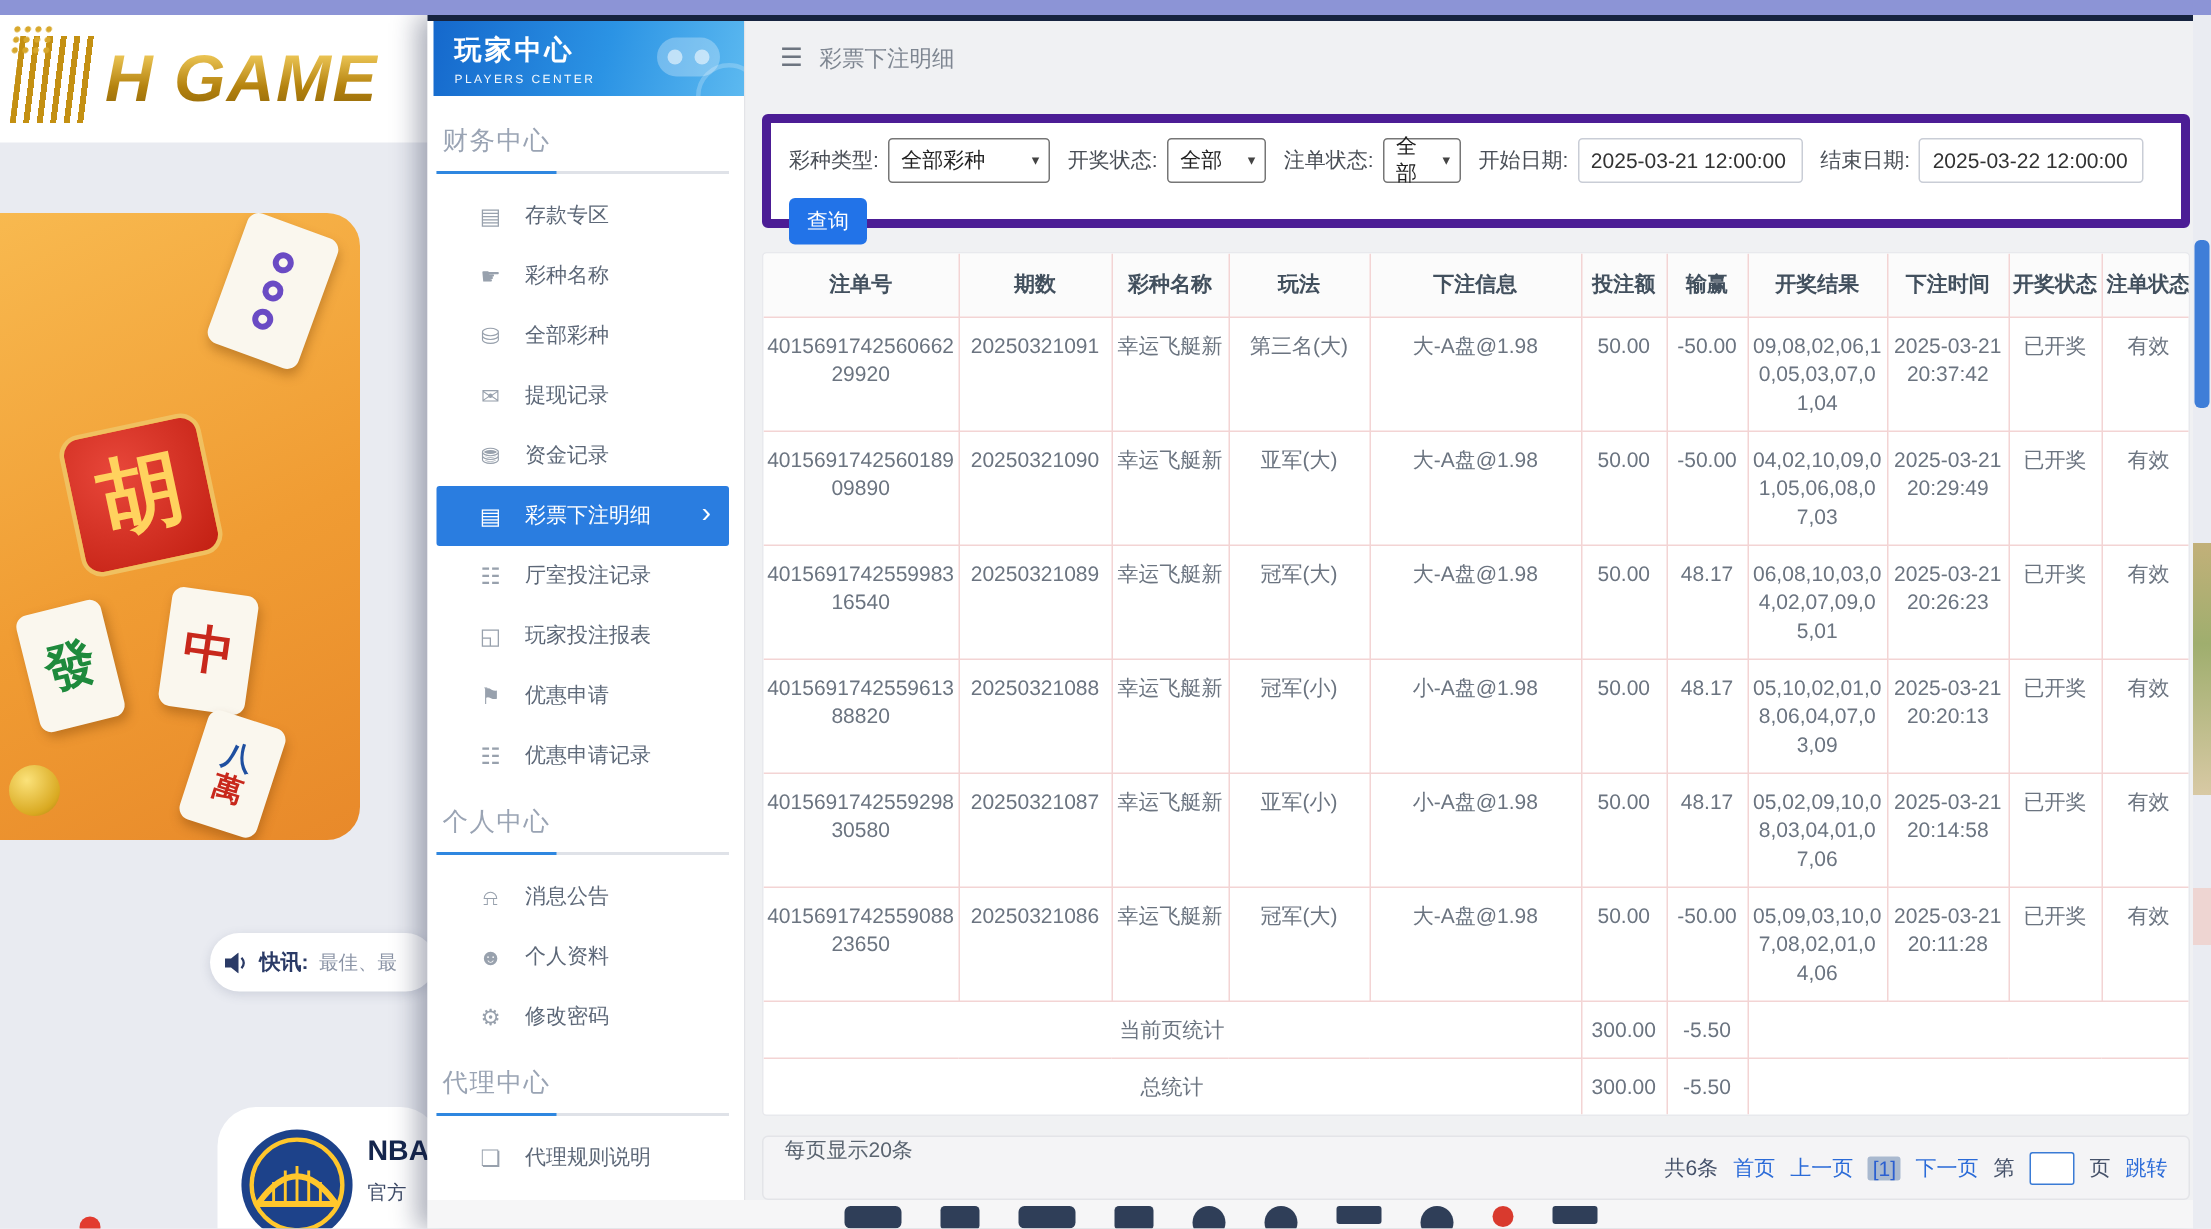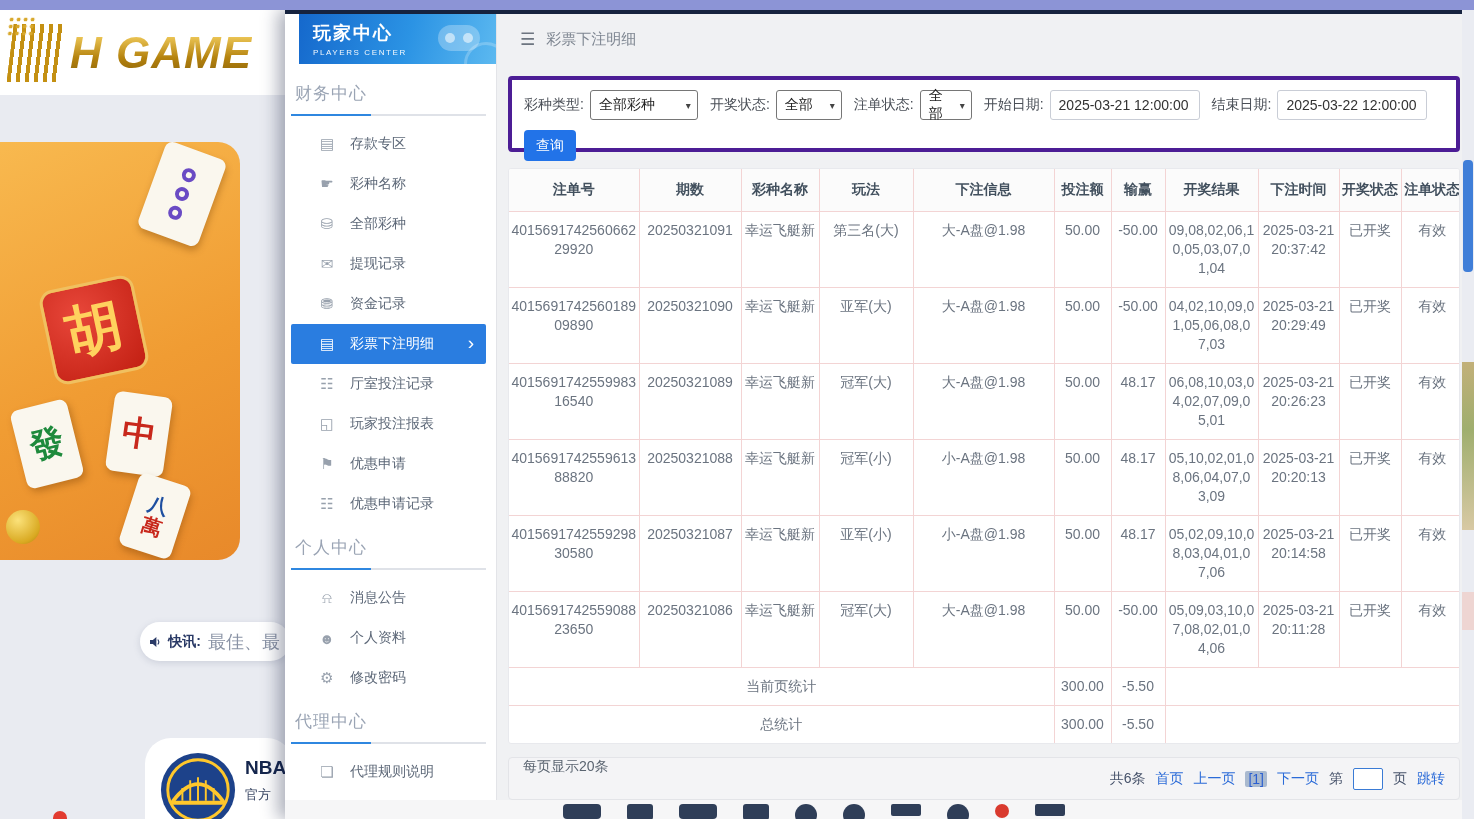--- a/index.html
+++ b/index.html
@@ -34,35 +34,35 @@
   .tile-zhong { left:110px; top:252px; width:58px; height:80px; transform:rotate(8deg); font-size:34px; font-weight:bold; color:#c8281c; }
   .tile-bawan { left:128px; top:336px; width:54px; height:76px; transform:rotate(18deg); font-size:20px; font-weight:bold; line-height:1.1; }
   .tile-bawan .ba { color:#1e4fa0; } .tile-bawan .wan { color:#c8281c; }
   .coin { position:absolute; left:6px; top:368px; width:34px; height:34px; border-radius:50%;
     background:radial-gradient(circle at 35% 30%, #fbe27a, #d9a921 70%, #a87a10); }
 
   .ticker { position:absolute; left:140px; top:612px; width:150px; height:39px; background:#fff; border-radius:20px;
     display:flex; align-items:center; padding:0 10px; gap:7px; box-shadow:0 2px 7px rgba(80,90,120,.18);
     overflow:hidden; white-space:nowrap; }
   .ticker-label { color:#2a3a66; font-weight:bold; font-size:14px;text-align:right; }
-  .ticker-text { color:#8a93a5; font-size:18px; }
+  .ticker-text { color:#8a93a5; font-size:13px; }
 
   .nba-card { position:absolute; left:145px; top:728px; width:148px; height:81px; background:#fff; border-radius:26px 26px 0 0; overflow:hidden; }
   .nba-logo { position:absolute; left:14px; top:13px; }
   .nba-title { position:absolute; left:100px; top:19px; font-size:19px; font-weight:bold; color:#15264d; }
   .nba-sub { position:absolute; left:100px; top:48px; font-size:13px; color:#3d4a66; }
   .red-dot { position:absolute; left:53px; top:801px; width:14px; height:14px; border-radius:50%; background:#e23b30; }
 
   
   .modal { position:absolute; left:285px; top:10px; width:1177px; height:809px; background:#f0f1f3;
     border-top:4px solid #16233f; box-shadow:-7px 0 16px rgba(20,30,60,.35); }
 
   
   .sidebar { position:absolute; left:0; top:0; width:212px; height:786px; background:#fff; border-right:1px solid #e3e4e8; overflow:hidden; }
-  .side-header { position:relative; height:50px; margin-left:14px; background:linear-gradient(105deg,#1568cc 0%, #2b93e4 55%, #5cb9f0 100%);
+  .side-header { position:relative; height:50px; margin-left:4px; background:linear-gradient(105deg,#1568cc 0%, #2b93e4 55%, #5cb9f0 100%);
     color:#fff; padding:7px 0 0 14px; overflow:hidden; }
   .side-header-title { font-size:18px; font-weight:bold; letter-spacing:2px; }
   .side-header-sub { font-size:8px; letter-spacing:1.6px; margin-top:3px; opacity:.95; }
   .gamepad { position:absolute; right:16px; top:11px; width:42px; height:26px; border-radius:13px; background:rgba(255,255,255,.28); }
   .gamepad::before { content:""; position:absolute; left:7px; top:8px; width:10px; height:10px; border-radius:50%; background:rgba(255,255,255,.55); }
   .gamepad::after { content:""; position:absolute; right:7px; top:8px; width:10px; height:10px; border-radius:50%; background:rgba(255,255,255,.55); }
   .deco-circle { position:absolute; right:-12px; top:28px; width:44px; height:44px; border:3px solid rgba(255,255,255,.22); border-radius:50%; }
   .side-sections { padding:6px 10px 0 6px; }
   .side-section-title { font-size:17px; color:#9aa4b4; letter-spacing:1px; margin:12px 0 9px 4px; }
   .side-underline { height:2px; background:#dfe2e8; margin-bottom:8px; position:relative; }
@@ -73,21 +73,21 @@
   .side-item.active .side-icon { color:#fff; }
   .side-arrow { position:absolute; right:12px; top:8px; font-size:19px; color:#fff; }
 
   
   .content { position:absolute; left:212px; top:0; right:0; height:786px; }
   .page-header { height:50px; display:flex; align-items:center; padding-left:23px; gap:11px; }
   .burger { font-size:17px; color:#6d7580; }
   .page-title { font-size:15px; color:#7e8691; }
 
   .filter-card { position:absolute; left:11px; right:2px; top:62px; height:76px; background:#fff;
-    border:4px solid #4c1d95; border-radius:4px; padding:10px 0 0 12px; }
+    border:6px solid #4c1d95; border-radius:4px; padding:10px 0 0 12px; }
   .filter-row { display:flex; align-items:center; }
   .f-label { font-size:14px; color:#4a4f57; margin-right:6px; white-space:nowrap; }
   .f-select { height:30px; border:1px solid #767676; border-radius:3px; background:#fff; display:flex;
     align-items:center; justify-content:space-between; padding:0 6px 0 8px; font-size:14px; color:#222; margin-right:12px; }
   .chev { font-size:10px; color:#444; margin-left:6px; }
   .w120 { width:108px; } .w66 { width:66px; } .w52 { width:52px; }
   .f-input { height:30px; width:150px; border:1px solid #c9cdd6; border-radius:3px; font-size:14px; color:#333;
     padding:0 8px; margin-right:12px; background:#fff; font-family:"Liberation Sans","DejaVu Sans",sans-serif; }
   .query-btn { margin-top:10px; width:52px; height:31px; background:#2273e8; color:#fff; border:none; border-radius:4px;
     font-size:14px; cursor:pointer; font-family:"Liberation Sans","DejaVu Sans",sans-serif; }

